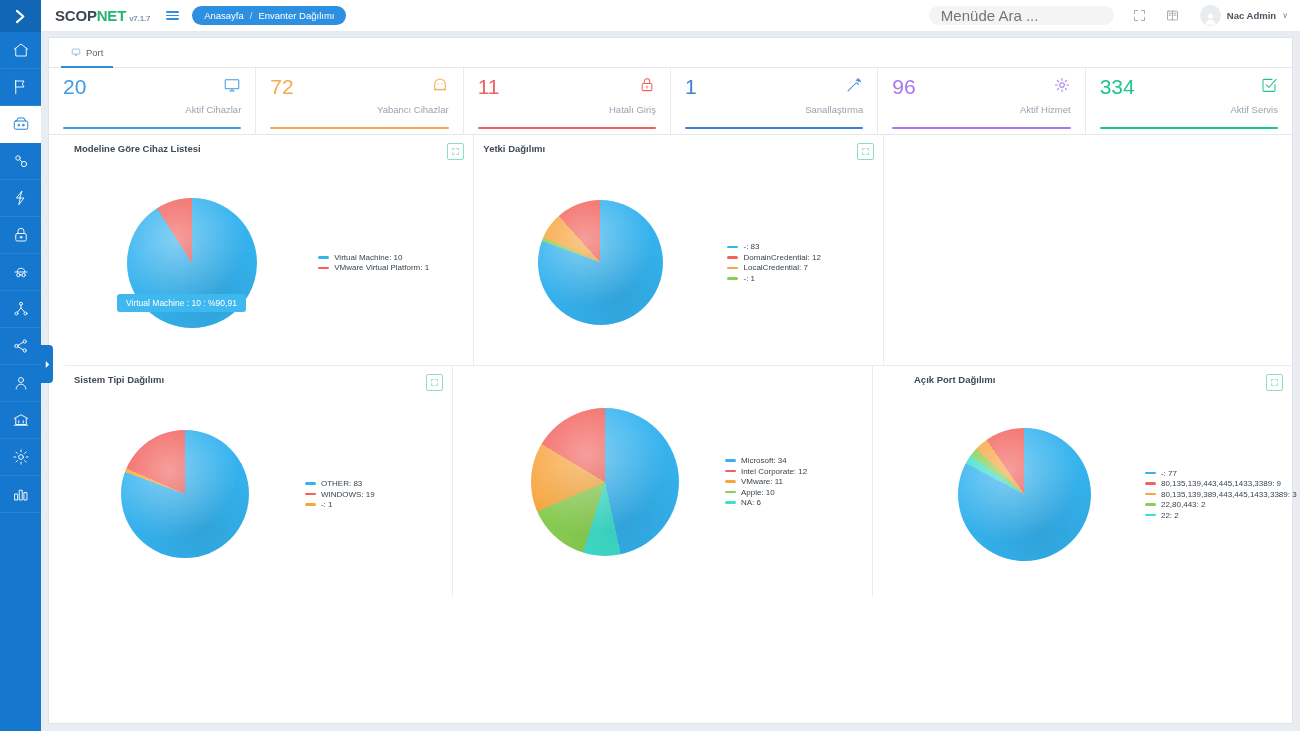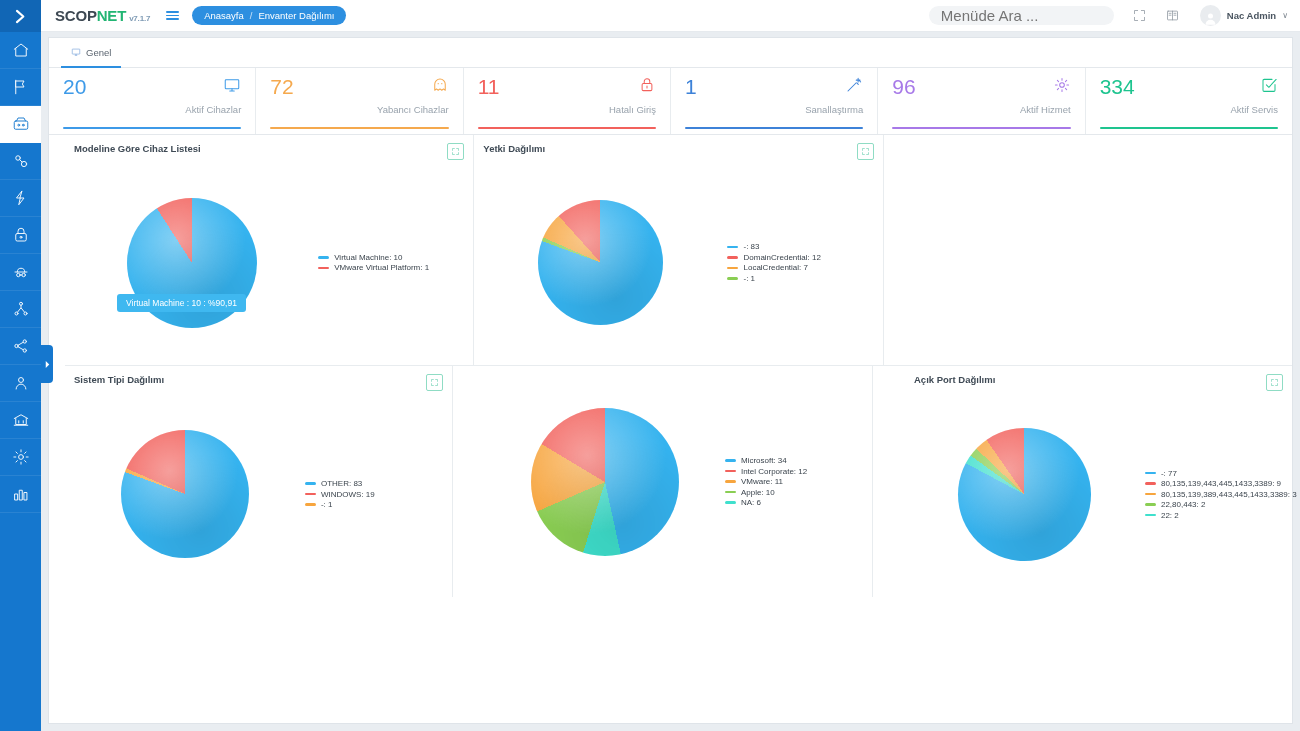--- a/index.html
+++ b/index.html
@@ -290,21 +290,21 @@
 
   <div class="body-area">
     <div class="page">
 
       <div class="tabstrip">
         <div class="tab">
           <svg viewBox="0 0 24 24">
               <rect x="3" y="5" width="18" height="12" rx="1"></rect>
               <path d="M9 20h6M12 17v3"></path>
             </svg>
-          <span>Genel</span>
+          <span>Port</span>
         </div>
       </div>
 
       <div class="kpi-row">
 
         <div class="kpi">
           <div class="kpi-top">
             <span class="kpi-num" id="k0n" style="color: rgb(61, 154, 232);">20</span>
             <span class="kpi-ico">
               <svg viewBox="0 0 24 24" stroke="#3d9ae8">

